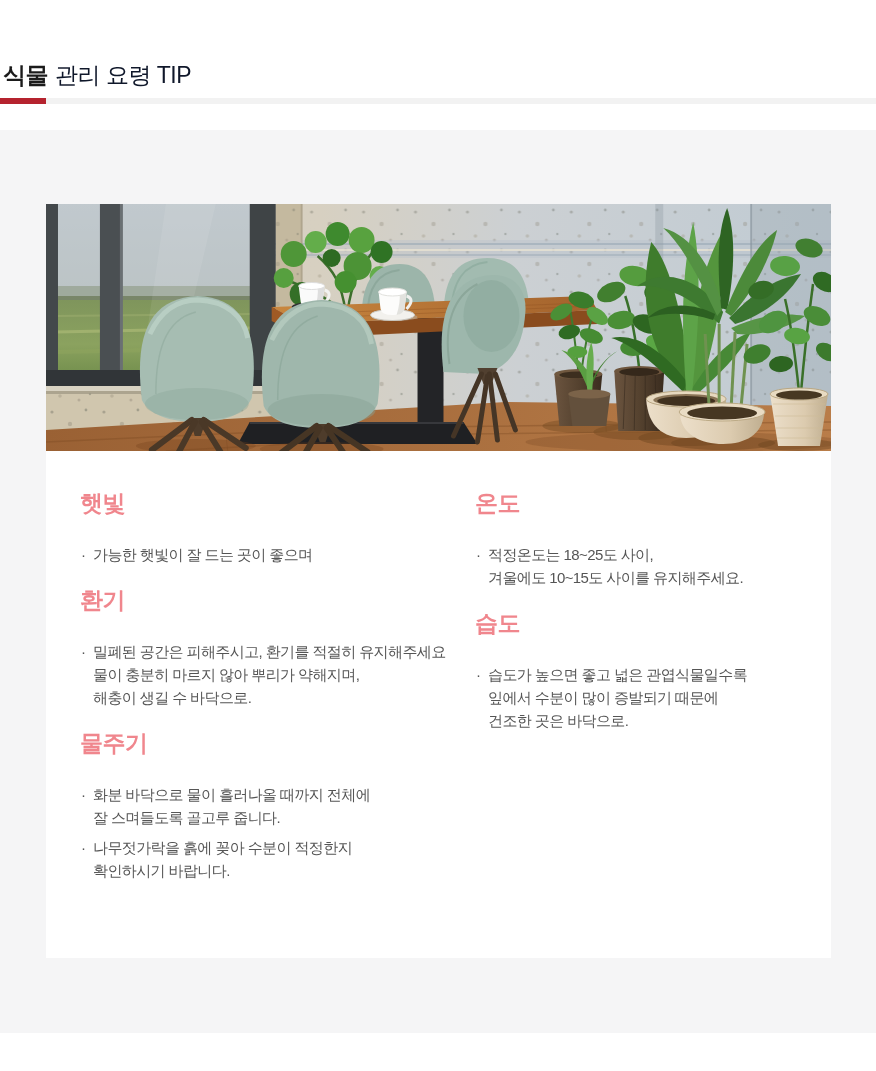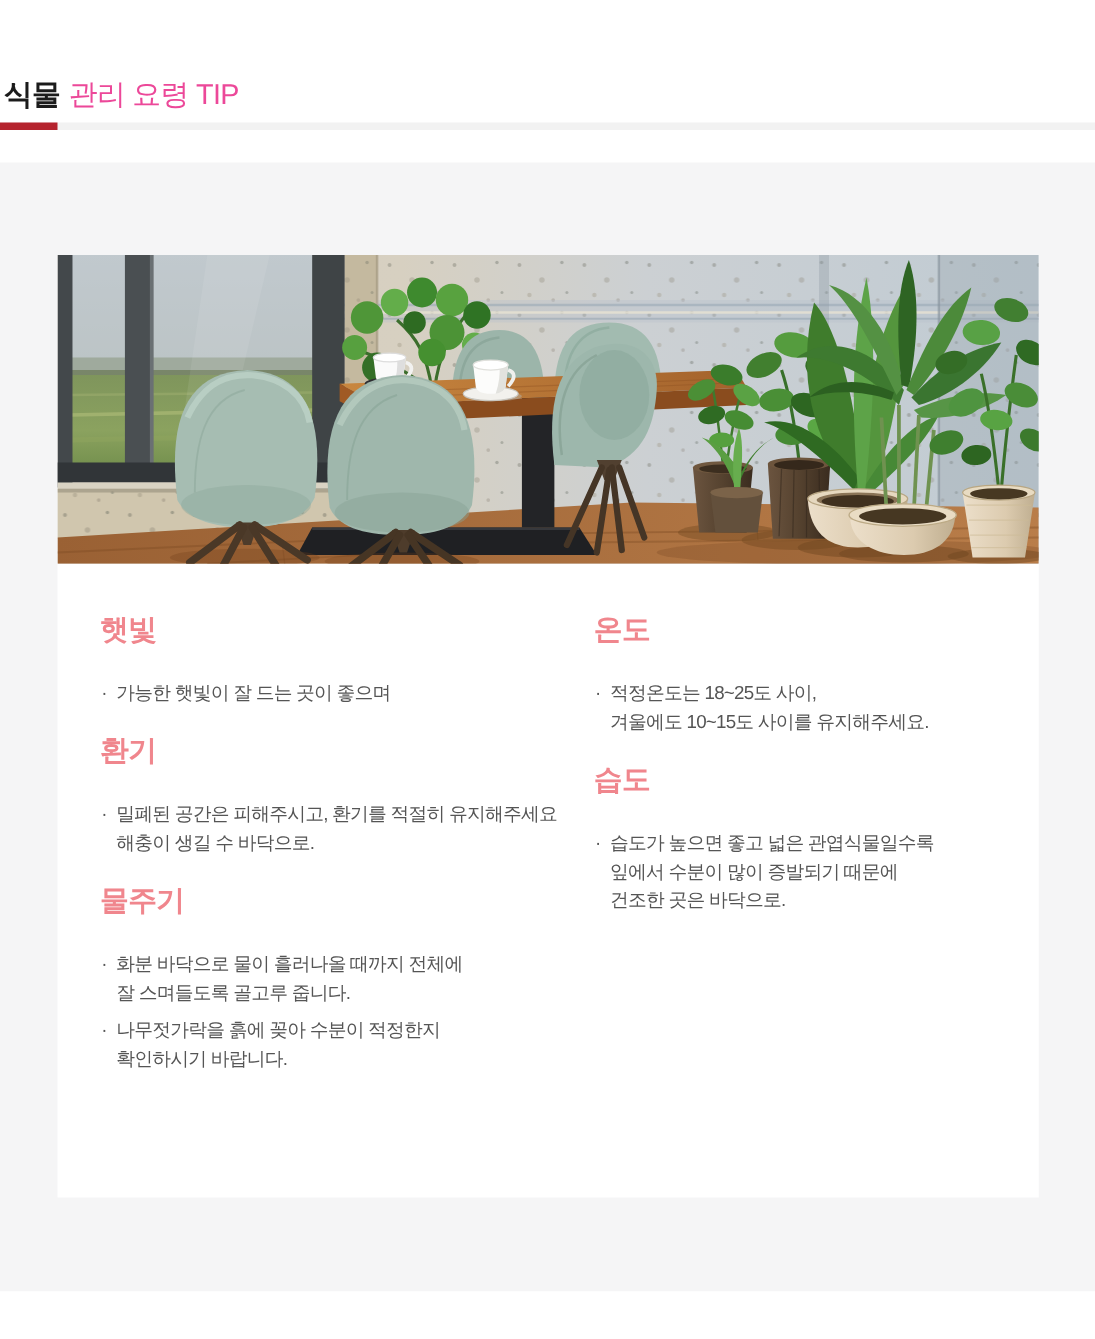--- a/index.html
+++ b/index.html
@@ -3,21 +3,21 @@
 <meta charset="utf-8">
 <style>
   html,body{margin:0;padding:0}
   body{
     width:876px;height:1071px;position:relative;background:#ffffff;
     font-family:"Liberation Sans","DejaVu Sans",sans-serif;overflow:hidden;
   }
   .header{position:absolute;top:0;left:0;width:876px;height:130px;background:#ffffff}
   .page-title{position:absolute;left:3px;top:60px;margin:0;font-size:23px;line-height:30px;
     font-weight:700;color:#1b1b1b;letter-spacing:-0.5px;white-space:nowrap}
-  .title-rest{font-weight:400;color:#ec4899;margin-left:7px}
+  .title-rest{font-weight:400;color:#0f172a;margin-left:7px}
   .title-rule{position:absolute;left:0;top:98px;width:876px;height:6px;background:#f2f2f2}
   .title-rule-accent{position:absolute;left:0;top:0;width:46px;height:6px;background:#b5232e}
   .gray-band{position:absolute;top:130px;left:0;width:876px;height:903px;background:#f5f5f6}
   .card{position:absolute;left:46px;top:74px;width:785px;height:754px;background:#ffffff}
   .photo{display:block;width:785px;height:247px}
   .content{display:flex;padding:42px 30px 0 34px;box-sizing:border-box}
   .col-left{flex:0 0 395px;width:395px}
   .col-right{flex:1}
   .section{margin:0 0 24px 0}
   .section-heading{margin:0 0 30px 0;font-size:23px;line-height:20px;font-weight:700;
@@ -323,20 +323,21 @@
                 <div class="line">가능한 햇빛이 잘 드는 곳이 좋으며</div>
               </div>
             </div>
           </section>
           <section class="section">
             <h3 class="section-heading">환기</h3>
             <div class="bullet">
               <span class="bullet-dot">·</span>
               <div class="bullet-lines">
                 <div class="line">밀폐된 공간은 피해주시고, 환기를 적절히 유지해주세요</div>
+                <div class="line">물이 충분히 마르지 않아 뿌리가 약해지며,</div>
                 <div class="line">해충이 생길 수 바닥으로.</div>
               </div>
             </div>
           </section>
           <section class="section">
             <h3 class="section-heading">물주기</h3>
             <div class="bullet">
               <span class="bullet-dot">·</span>
               <div class="bullet-lines">
                 <div class="line">화분 바닥으로 물이 흘러나올 때까지 전체에</div>

